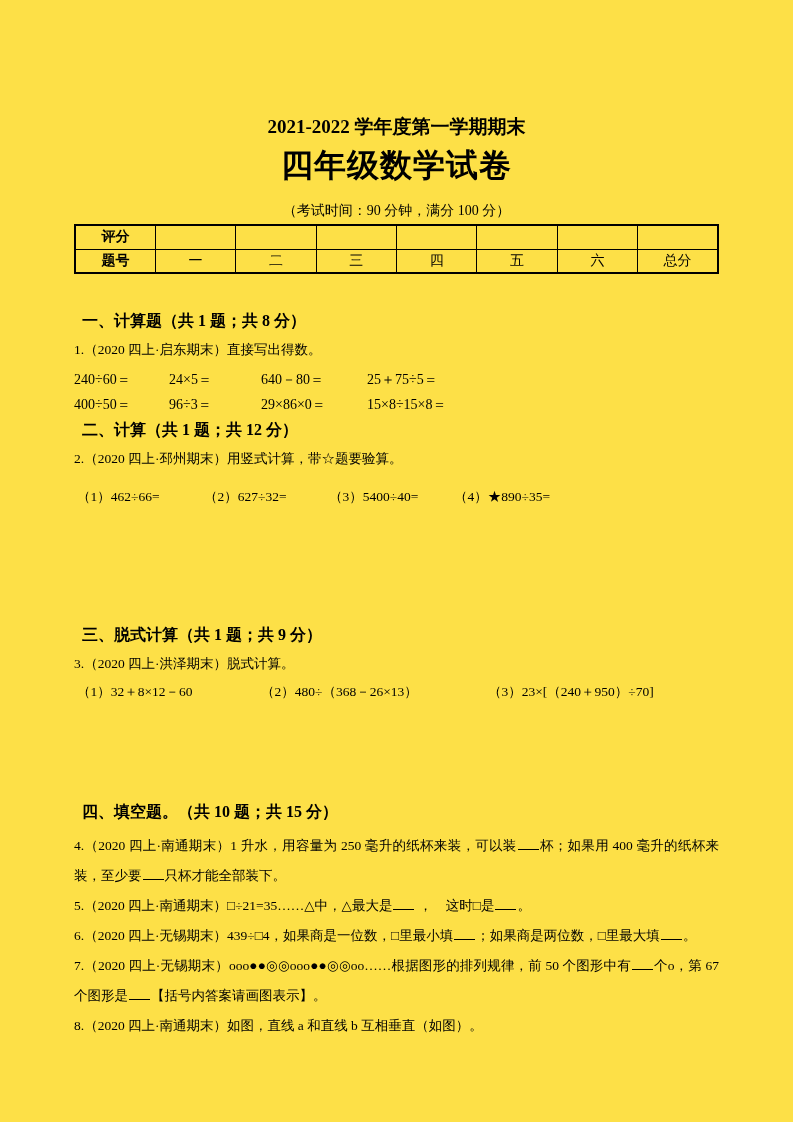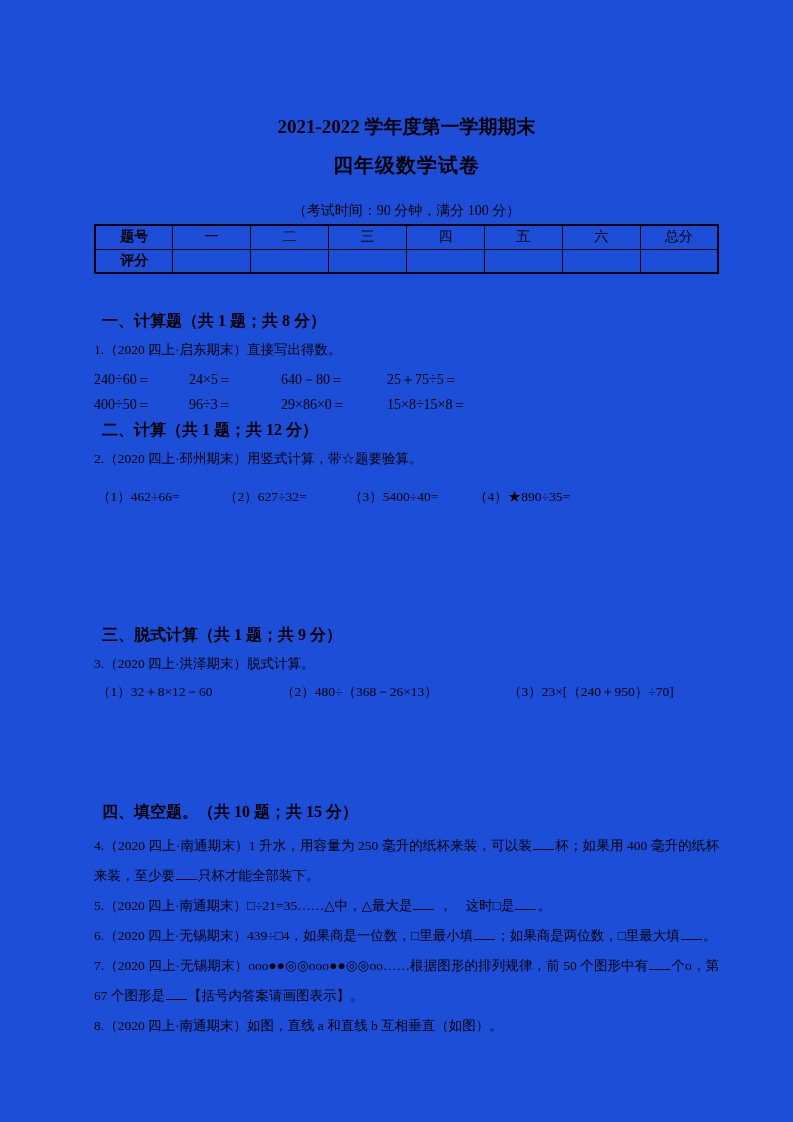--- a/index.html
+++ b/index.html
@@ -1,40 +1,39 @@
 <!DOCTYPE html>
 <html><head>
 <meta charset="utf-8">
 <style>
   * { box-sizing: border-box; }
   html, body { margin: 0; padding: 0; background: #ffffff; }
   .page {
     width: 793px;
     height: 1122px;
-    background: #1d4ed8;
+    background: #fde047;
     color: #000000;
     font-family: "Liberation Serif", "DejaVu Serif", serif;
     position: relative;
     overflow: hidden;
     margin: 0 auto;
-    padding-left: 20px;
   }
   .content { padding: 0 74px; }
 
   
   .term-title {
     padding-top: 113px;
     font-size: 19px;
     line-height: 27px;
     font-weight: bold;
     text-align: center;
   }
   .paper-title {
     margin-top: 5px;
-    font-size: 20px;
+    font-size: 32px;
     line-height: 40px;
     font-weight: bold;
     text-align: center;
     letter-spacing: 1px;
   }
   .exam-info {
     margin-top: 16px;
     font-size: 14px;
     line-height: 20px;
     text-align: center;
@@ -133,39 +132,39 @@
 <div class="page">
   <div class="content">
 
     <div class="term-title">2021-2022 学年度第一学期期末</div>
     <div class="paper-title">四年级数学试卷</div>
     <div class="exam-info">（考试时间：90 分钟，满分 100 分）</div>
 
     <table class="score-table">
       <tbody>
           <tr>
+        <td class="lbl">评分</td>
+        <td></td>
+        <td></td>
+        <td></td>
+        <td></td>
+        <td></td>
+        <td></td>
+        <td></td>
+      </tr>
+      <tr>
         <td class="lbl">题号</td>
         <td>一</td>
         <td>二</td>
         <td>三</td>
         <td>四</td>
         <td>五</td>
         <td>六</td>
         <td>总分</td>
       </tr>
-      <tr>
-        <td class="lbl">评分</td>
-        <td></td>
-        <td></td>
-        <td></td>
-        <td></td>
-        <td></td>
-        <td></td>
-        <td></td>
-      </tr>
     </tbody>
       </table>
 
     <h2 class="sec sec1">一、计算题（共 1 题；共 8 分）</h2>
     <p class="q q1-text">1.（2020 四上·启东期末）直接写出得数。</p>
     <div class="calc-grid q1-grid">
       <span>240÷60＝</span>
       <span>24×5＝</span>
       <span>640－80＝</span>
       <span>25＋75÷5＝</span>

